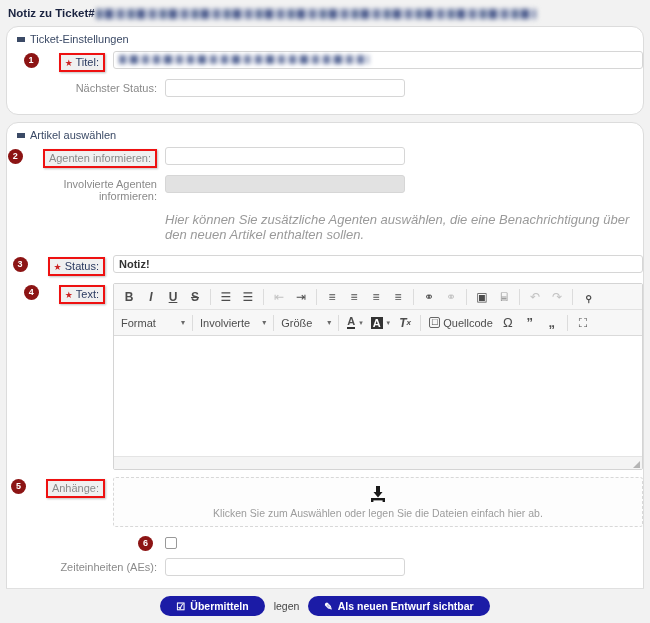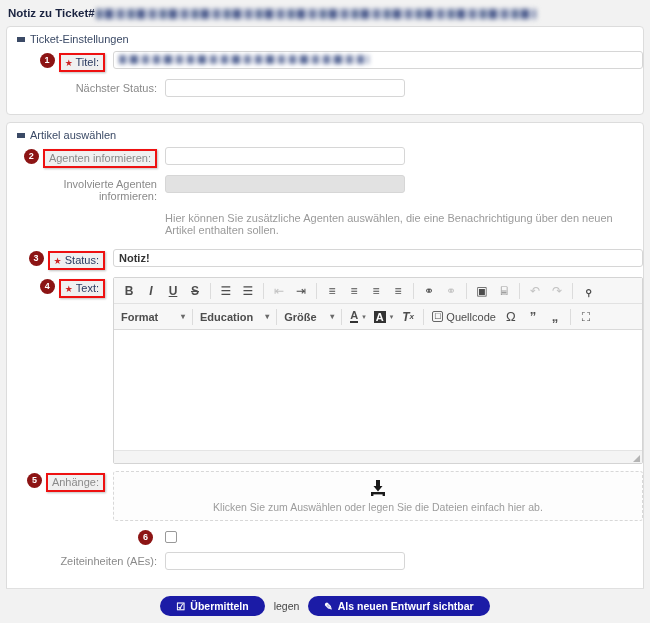--- a/index.html
+++ b/index.html
@@ -42,21 +42,21 @@
         #cfd5e3 28px, #cfd5e3 32px);
     font-size: 0;
     color: transparent;
   }
   #title-redacted { width: 440px; }
 
   
   .panel {
     background: #ffffff;
     border: 1px solid #dcdcdc;
-    border-radius: 4px;
+    border-radius: 12px;
     margin: 0 6px 7px 6px;
   }
   .panel-header {
     padding: 6px 8px 4px 10px;
     font-size: 11px;
     color: #3b4a66;
     cursor: pointer;
     user-select: none;
   }
   .caret {
@@ -110,20 +110,21 @@
     flex: 0 0 15px;
   }
 
   .boxed {
     border: 2px solid #ee1111;
     background: #f0f0f0;
     padding: 1px 4px 2px 4px;
     display: inline-block;
     text-align: left;
     box-shadow: 1px 1px 2px rgba(0,0,0,.25);
+    margin-left: 16px;
   }
   .req { color: #cc2222; font-size: 9px; }
   .lbl-strong { color: #2a3a60; }
   .lbl-grey { color: #8a8a8a; }
 
   input[type=text] {
     width: 100%;
     height: 18px;
     border: 1px solid #d6d6d6;
     border-radius: 3px;
@@ -139,23 +140,24 @@
     border-color: #d6d6d6;
   }
   .narrow { width: 240px !important; }
   .subject-input {
     font-weight: bold;
     height: 20px;
     color: #222;
   }
 
   .hint {
-    font-size: 11px;
+    font-size: 13px;
     color: #9a9a9a;
     padding: 3px 0 6px 0;
+    font-style: italic;
   }
 
   .title-val-wrap {
     position: relative;
     width: 100%;
   }
   .title-val-wrap input { color: transparent; }
   .title-val-overlay {
     position: absolute;
     left: 6px; top: 4px;
@@ -209,21 +211,20 @@
     margin: 0 4px;
   }
   .tb-combo {
     display: flex;
     align-items: center;
     font-size: 11px;
     color: #4d4d4d;
     padding: 0 3px;
     cursor: pointer;
     white-space: nowrap;
-    font-weight: bold;
   }
   .tb-combo .cb-label { min-width: 48px; }
   .tb-combo .cb-arrow {
     margin-left: 12px;
     font-size: 8px;
     color: #6a6a6a;
   }
   .tb-text {
     display: flex;
     align-items: center;
@@ -450,21 +451,21 @@
               <div class="tb-btn" style="font-size:14px;font-weight:bold;transform:rotate(-45deg);">⌕</div>
             </div>
 
           <div class="tb-row">
             <div class="tb-combo">
               <span class="cb-label">Format</span>
               <span class="cb-arrow">▾</span>
             </div>
             <div class="tb-sep"></div>
             <div class="tb-combo">
-              <span class="cb-label">Education</span>
+              <span class="cb-label">Involvierte</span>
               <span class="cb-arrow">▾</span>
             </div>
             <div class="tb-sep"></div>
             <div class="tb-combo">
               <span class="cb-label" style="min-width:34px">Größe</span>
               <span class="cb-arrow">▾</span>
             </div>
             <div class="tb-sep"></div>
             <div class="tb-text">
               <span class="colorA">A</span>

